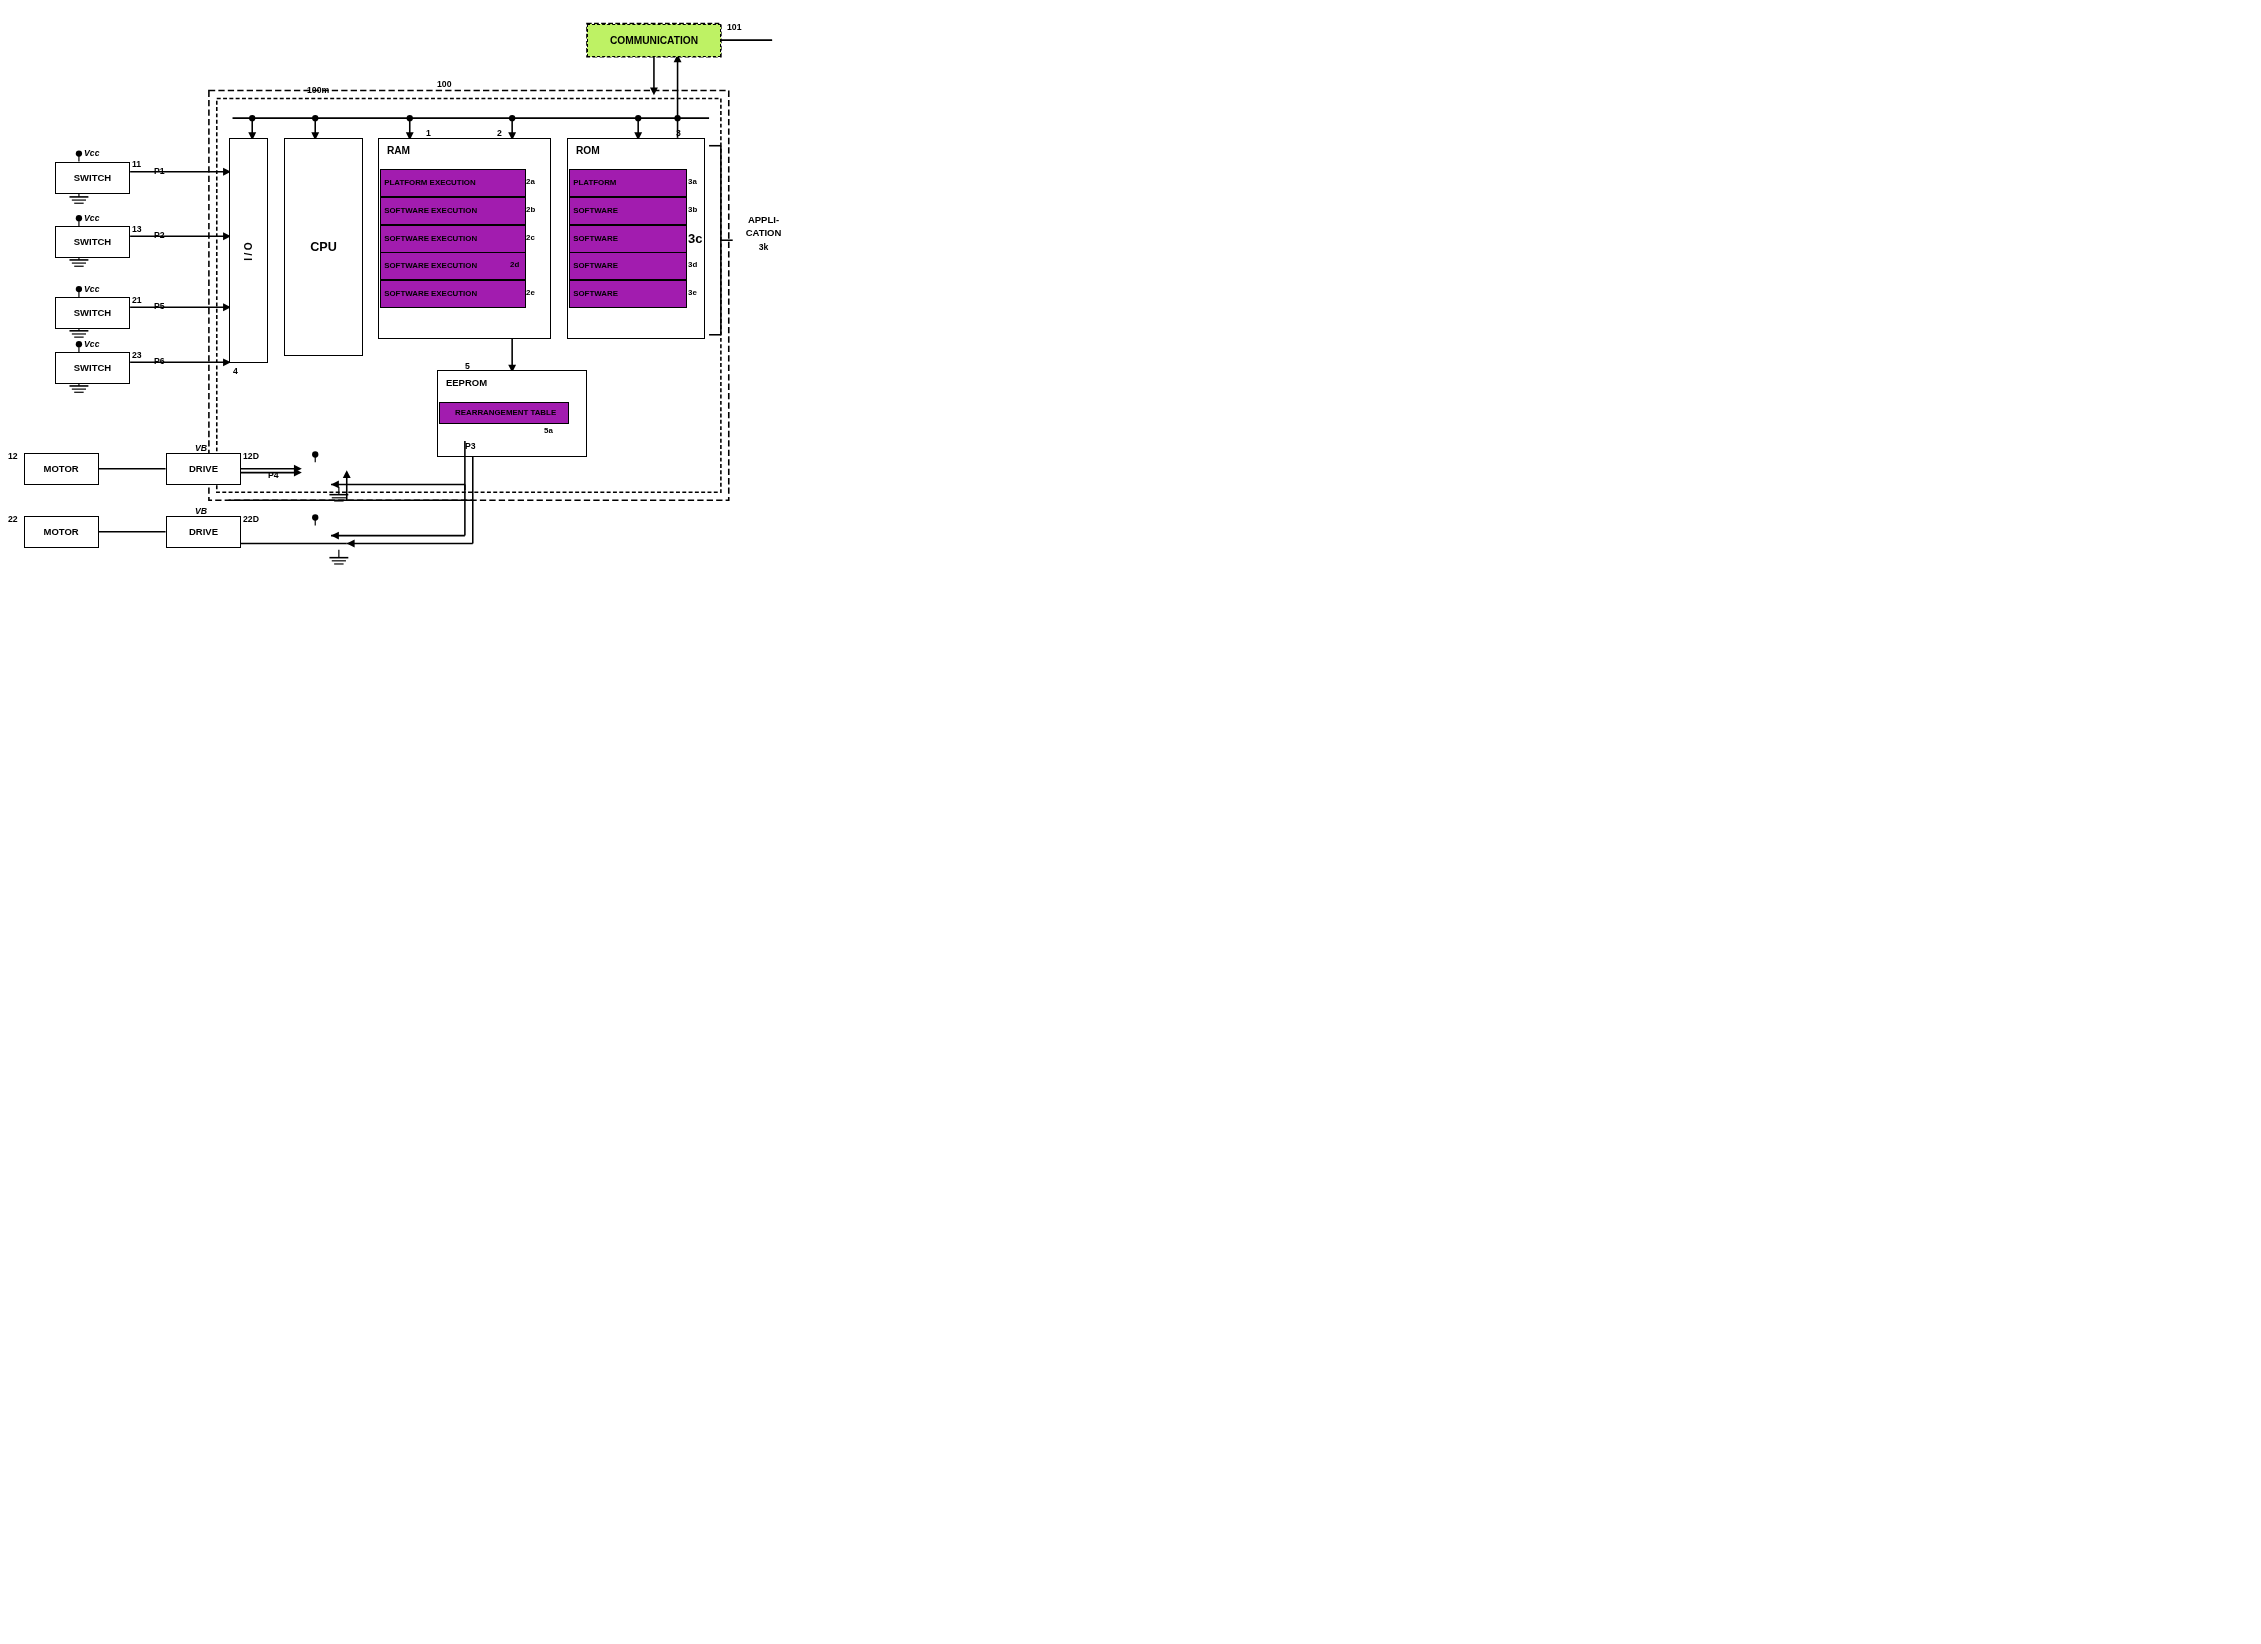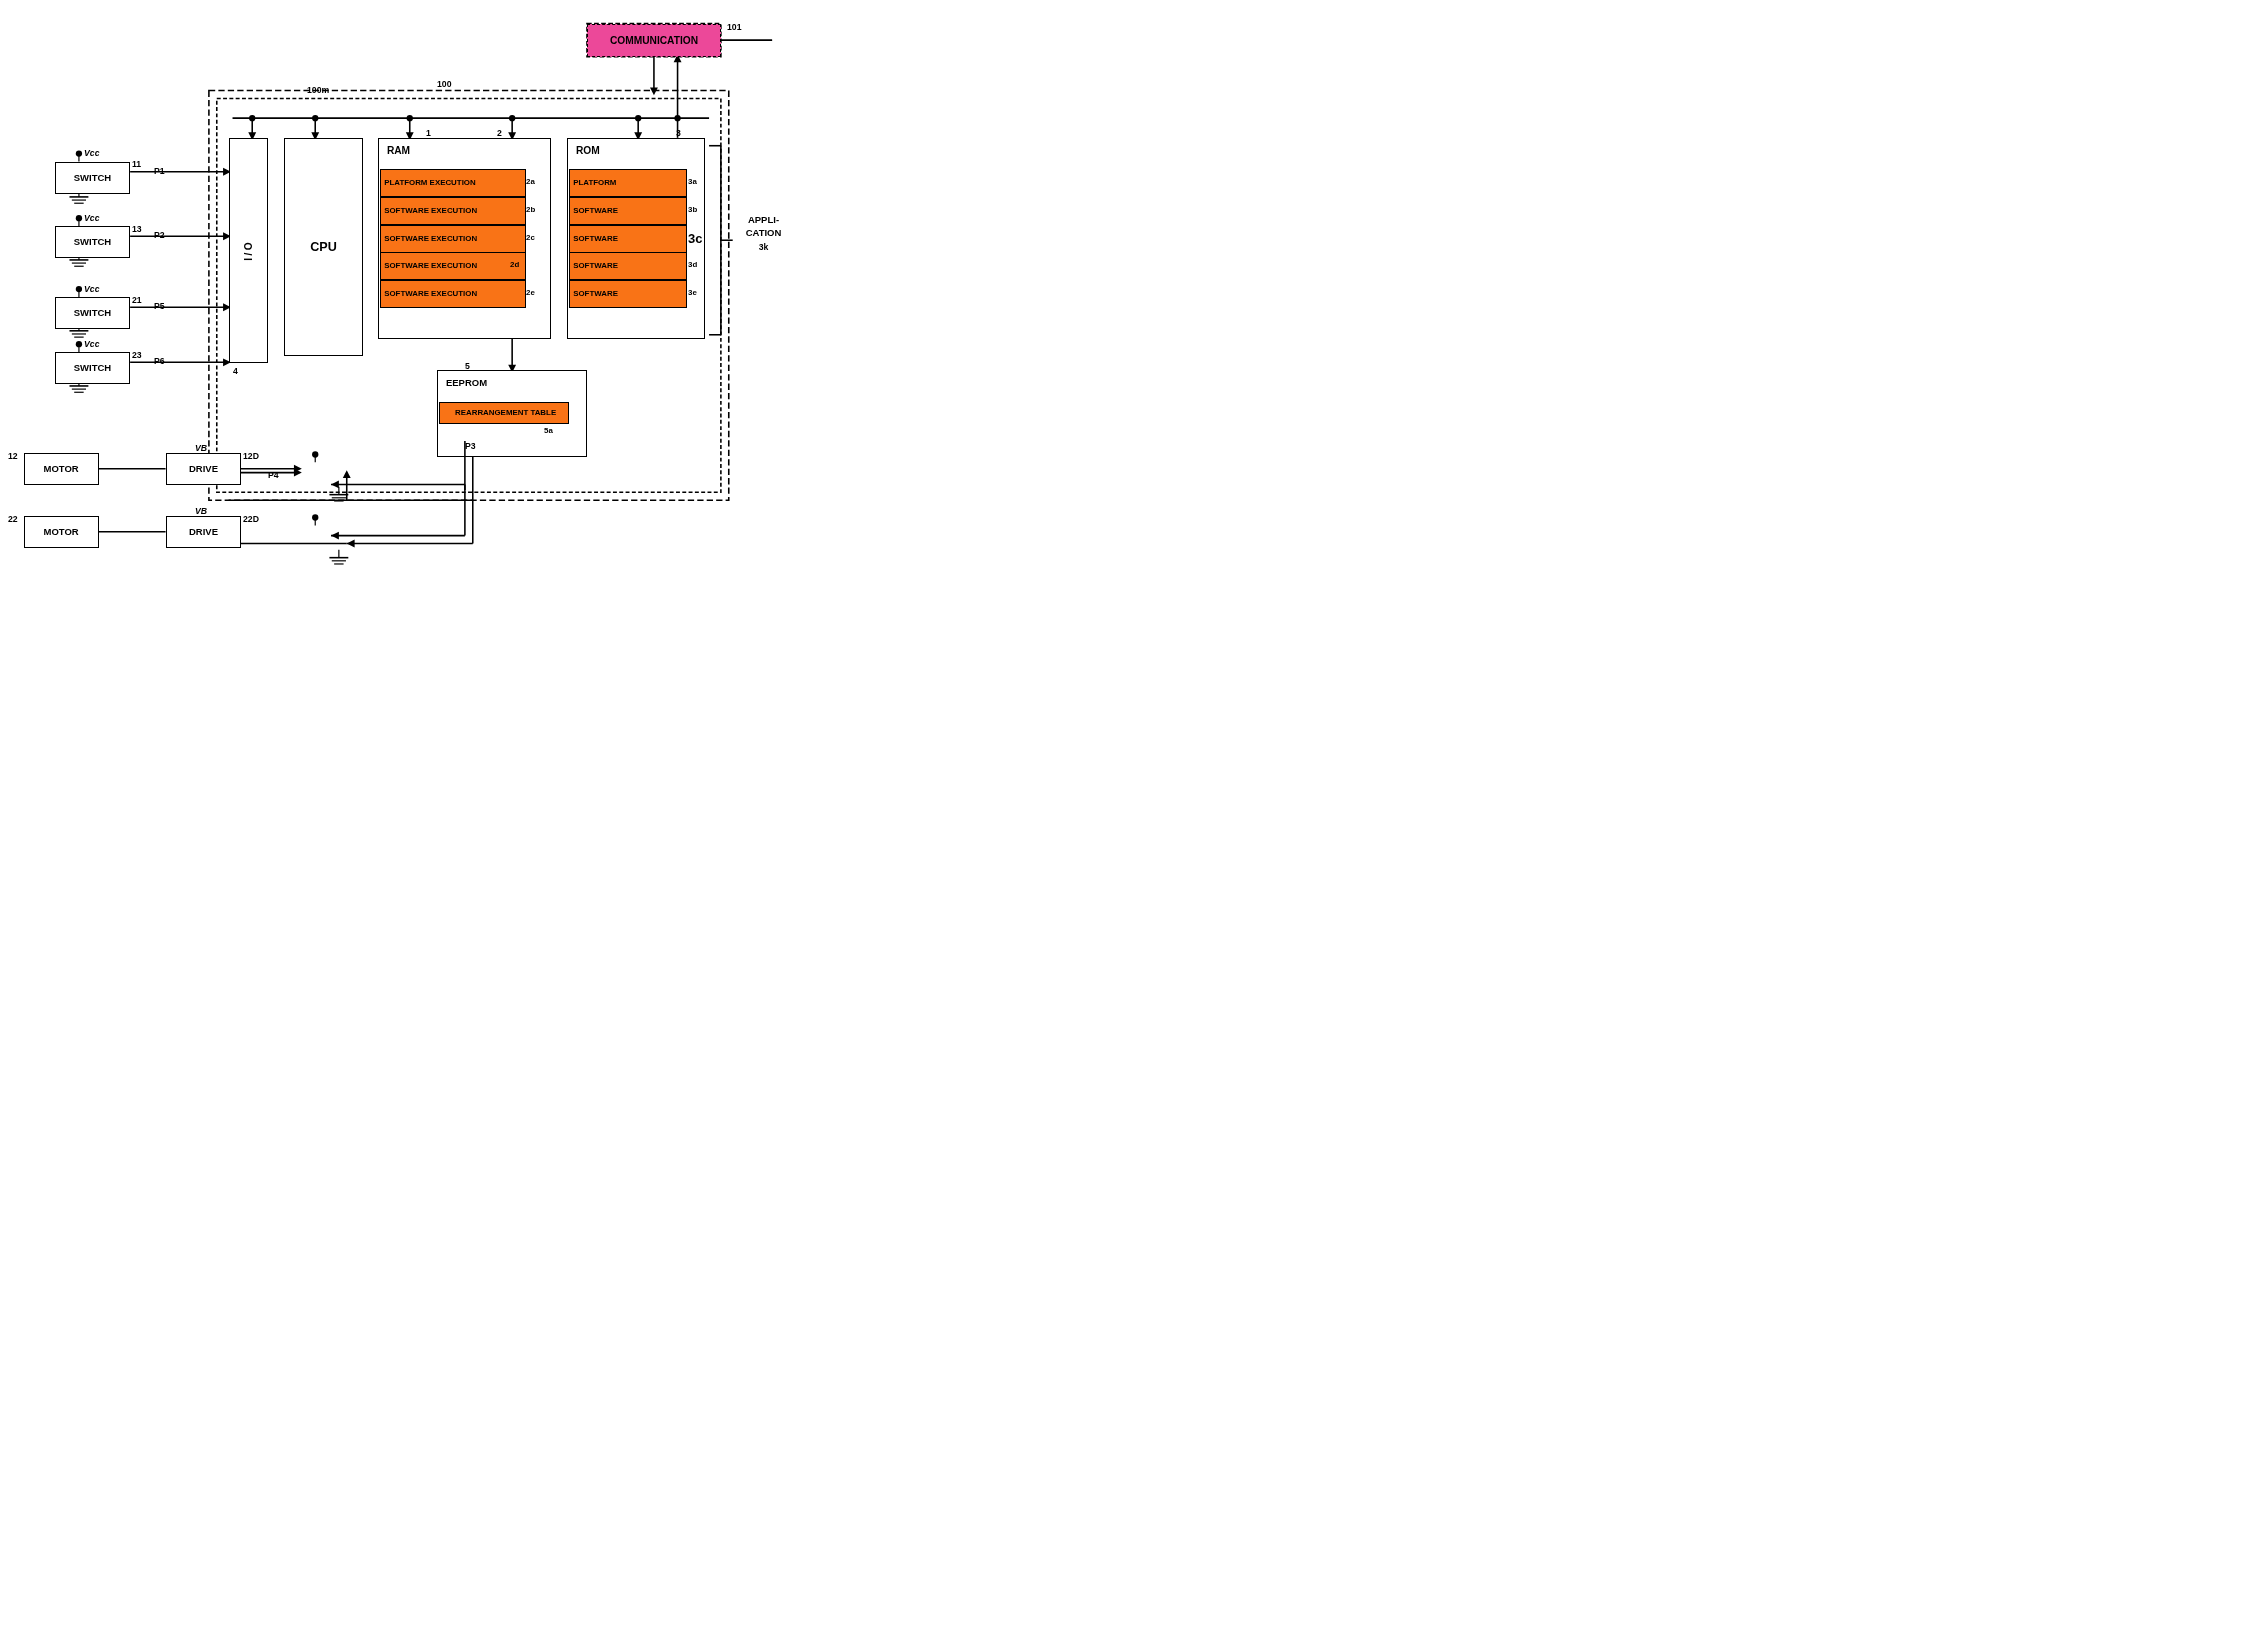--- a/index.html
+++ b/index.html
@@ -25,42 +25,42 @@
       align-items: center;
       justify-content: center;
       font-size: 9.5px;
       font-weight: bold;
       text-align: center;
     }
     
     .box-dashed {
       position: absolute;
       border: 1.6px dashed #000;
-      background: #ec4899;
+      background: #bef264;
     }
     
     .label {
       position: absolute;
       font-size: 8.7px;
       font-weight: bold;
       color: #000;
     }
     
     .svg-overlay {
       position: absolute;
       top: 0; left: 0;
       width: 100%;
       height: 100%;
       pointer-events: none;
     }
     
     .inner-box {
       position: absolute;
       border: 1.2px solid #000;
-      background: #f97316;
+      background: #a21caf;
       font-size: 7.9px;
       font-weight: bold;
       display: flex;
       align-items: center;
       padding-left: 3.2px;
     }
   </style>
 </head>
 <body>
 

